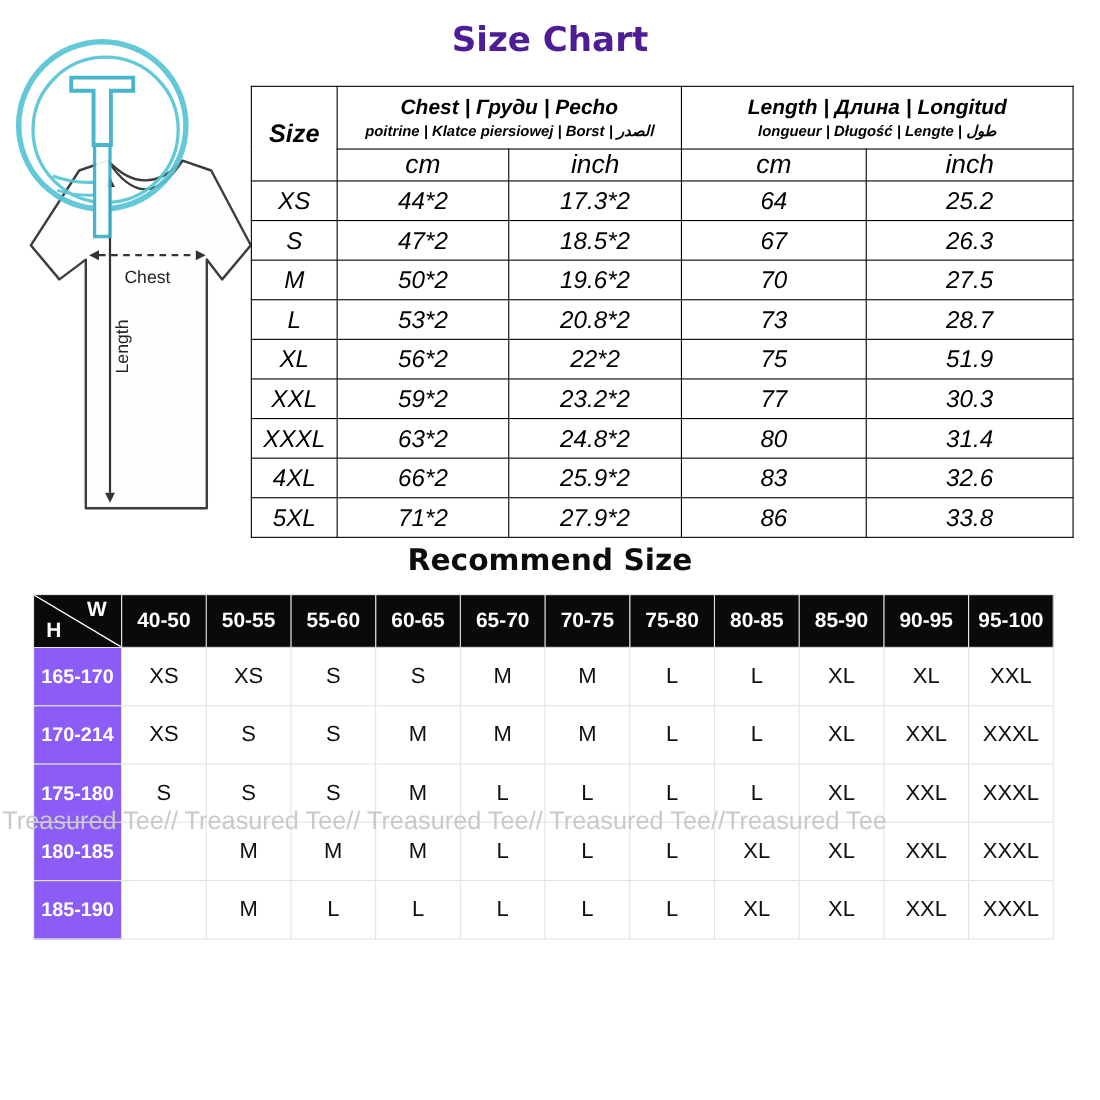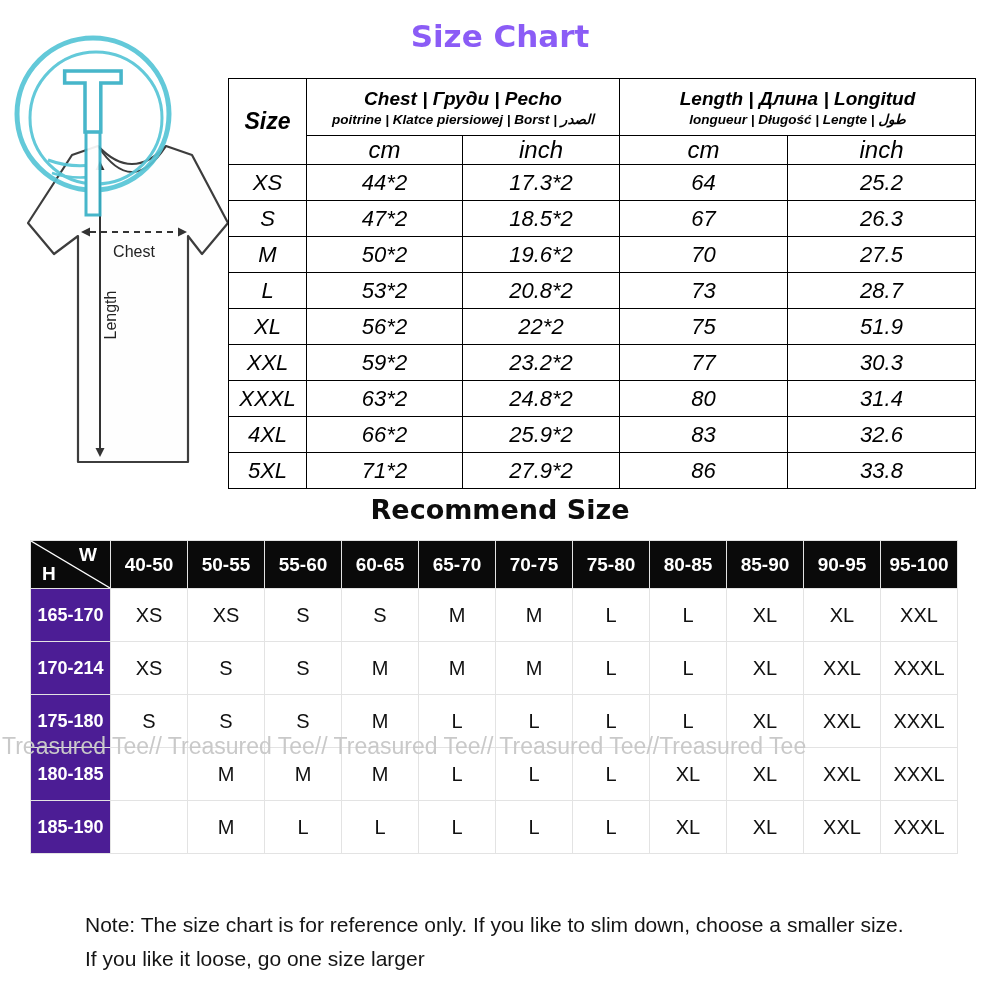--- a/index.html
+++ b/index.html
@@ -2,21 +2,21 @@
 <html><head>
 <meta charset="utf-8">
 <style>
   html, body { margin: 0; padding: 0; background: #fff; }
   .page {
     position: relative; width: 1000px; height: 1000px; background: #ffffff;
     font-family: "Liberation Sans", sans-serif; color: #000; overflow: hidden;
   }
   .main-title {
     position: absolute; top: 18px; left: 0; width: 100%; text-align: center;
-    font-size: 31px; font-weight: bold; font-family: "DejaVu Sans", sans-serif; color: #8b5cf6;
+    font-size: 31px; font-weight: bold; font-family: "DejaVu Sans", sans-serif; color: #4c1d95;
   }
   .diagram { position: absolute; left: 0; top: 30px; width: 260px; height: 455px; }
 
   .size-table {
     position: absolute; left: 228px; top: 78px;
     border-collapse: collapse; table-layout: fixed; width: 747px;
   }
   .size-table th, .size-table td {
     border: 1.5px solid #000; text-align: center; vertical-align: middle; padding: 0; overflow: hidden; font-style: italic;
   }
@@ -34,21 +34,21 @@
     font-size: 27px; font-weight: bold; font-family: "DejaVu Sans", sans-serif; color: #0d0d0d;
   }
   .rec-table {
     position: absolute; left: 30px; top: 540px;
     border-collapse: collapse; table-layout: fixed; width: 927px;
   }
   .rec-table th, .rec-table td { border: 1px solid #e3e3e3; text-align: center; vertical-align: middle; padding: 0; }
   .rec-table thead tr { height: 48px; }
   .rec-table thead th { background: #0a0a0a; color: #fff; font-size: 19px; font-weight: bold; }
   .rec-table tbody tr { height: 53px; }
-  .rec-table tbody th { background: #4c1d95; color: #fff; font-size: 18px; font-weight: bold; }
+  .rec-table tbody th { background: #8b5cf6; color: #fff; font-size: 18px; font-weight: bold; }
   .rec-table tbody td { background: #fff; font-size: 20px; color: #111; }
   .corner { position: relative; }
   .corner .diag { position: absolute; left: 0; top: 0; width: 100%; height: 100%; display: block; }
   .corner .cw { position: absolute; top: 3px; right: 13px; }
   .corner .ch { position: absolute; bottom: 3px; left: 11px; }
 
   .watermark {
     position: absolute; left: 2px; top: 733px; width: 1000px;
     font-size: 23px; color: #c9c9c9; white-space: nowrap; overflow: hidden;
     z-index: 10; pointer-events: none;
@@ -289,18 +289,14 @@
           <td>XL</td>
           <td>XL</td>
           <td>XXL</td>
           <td>XXXL</td>
         </tr>
       </tbody>
   </table>
 
   <div class="watermark">Treasured Tee// Treasured Tee// Treasured Tee// Treasured Tee//Treasured Tee</div>
 
-  <div class="note">
-    <div>Note: The size chart is for reference only. If you like to slim down, choose a smaller size.</div>
-    <div>If you like it loose, go one size larger</div>
-  </div>
 
 </div>
 
 </body></html>

